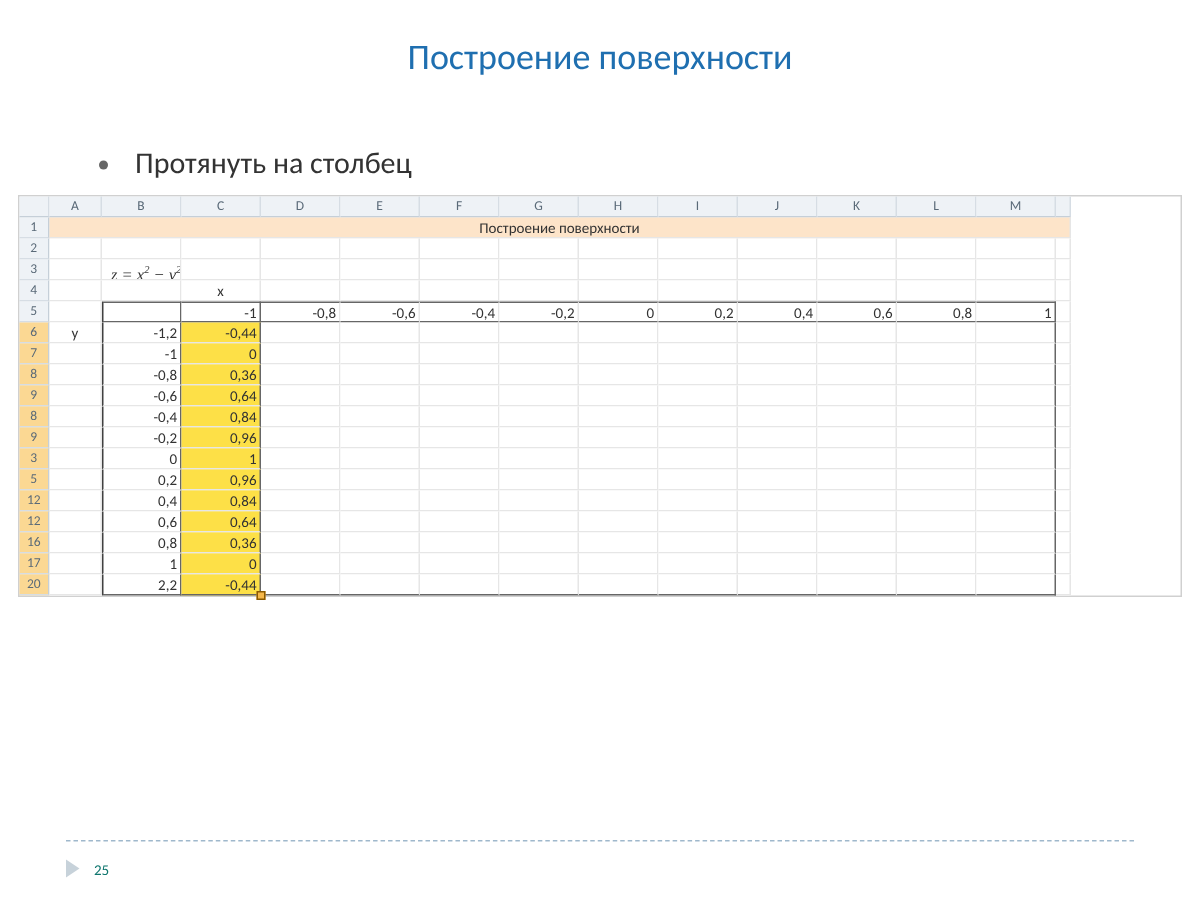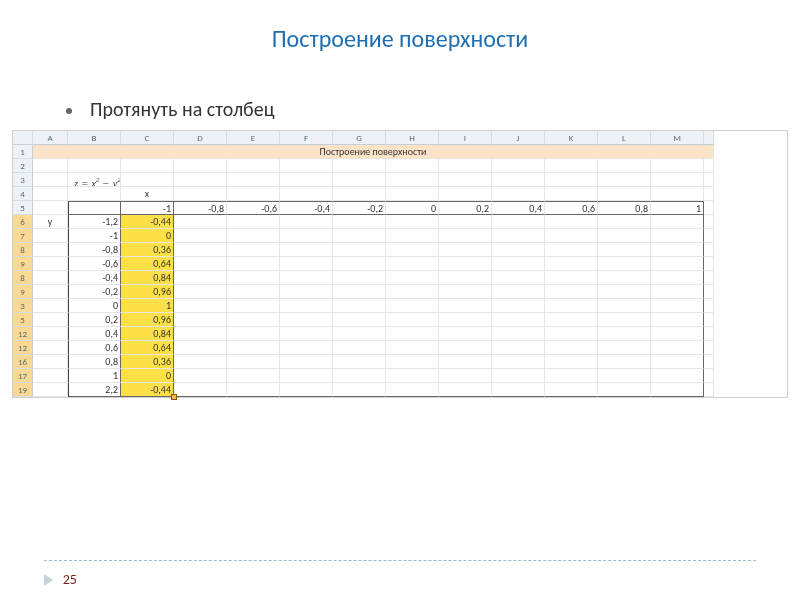--- a/index.html
+++ b/index.html
@@ -103,22 +103,22 @@
   .footer {
     position: absolute;
     left: 0; right: 0; bottom: 12px;
     padding: 0 44px;
   }
   .dashline {
     border-top: 1px dashed #9fb8cc;
     margin-bottom: 8px;
   }
   .pagenum {
-    color: #7f1d1d;
-    font-size: 14px;
+    color: #0f766e;
+    font-size: 10px;
   }
   .arrow {
     display: inline-block;
     width: 0; height: 0;
     border-top: 6px solid transparent;
     border-bottom: 6px solid transparent;
     border-left: 9px solid #c7d2da;
     vertical-align: middle;
     margin-right: 6px;
   }
@@ -390,21 +390,21 @@
       <div class="cell"></div>
       <div class="cell"></div>
       <div class="cell"></div>
       <div class="cell"></div>
       <div class="cell"></div>
       <div class="cell"></div>
       <div class="cell"></div>
       <div class="cell"></div>
       <div class="cell blk-r"></div>
       <div class="cell"></div>
-      <div class="rowhdr sel">19</div>
+      <div class="rowhdr sel">20</div>
       <div class="cell"></div>
       <div class="cell blk-b blk-l blk-r">2,2</div>
       <div class="cell blk-b blk-r colC">-0,44</div>
       <div class="cell blk-b"></div>
       <div class="cell blk-b"></div>
       <div class="cell blk-b"></div>
       <div class="cell blk-b"></div>
       <div class="cell blk-b"></div>
       <div class="cell blk-b"></div>
       <div class="cell blk-b"></div>

